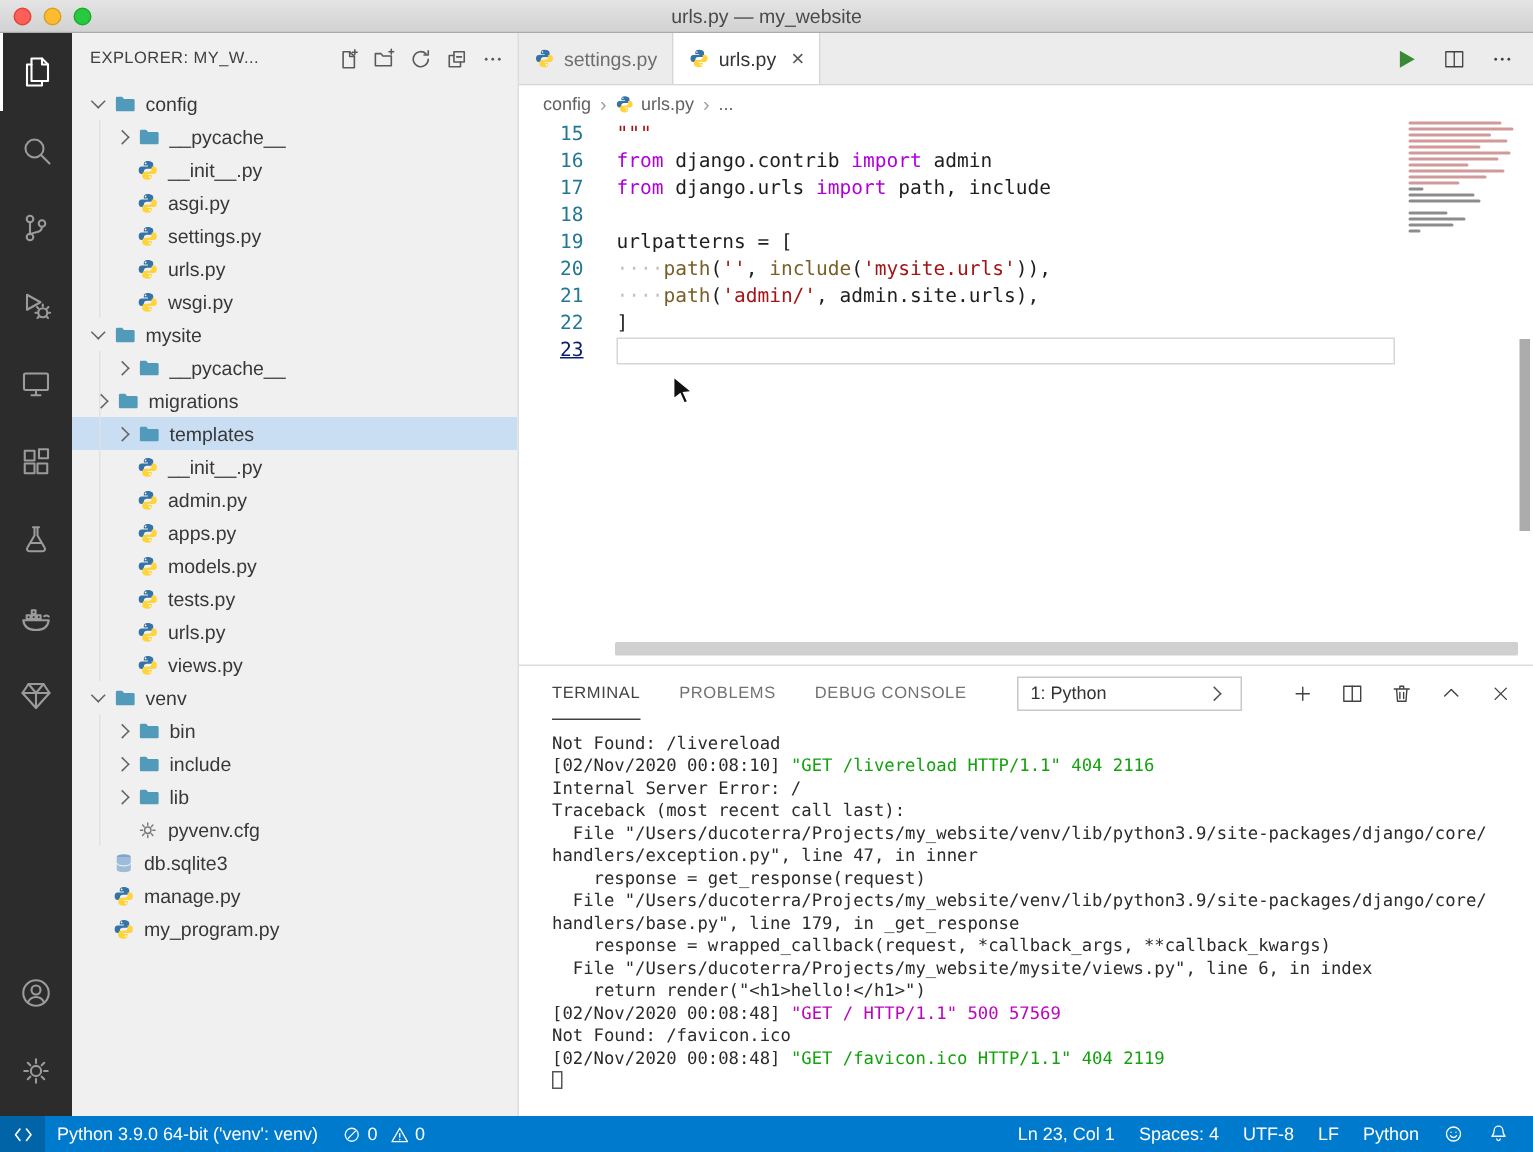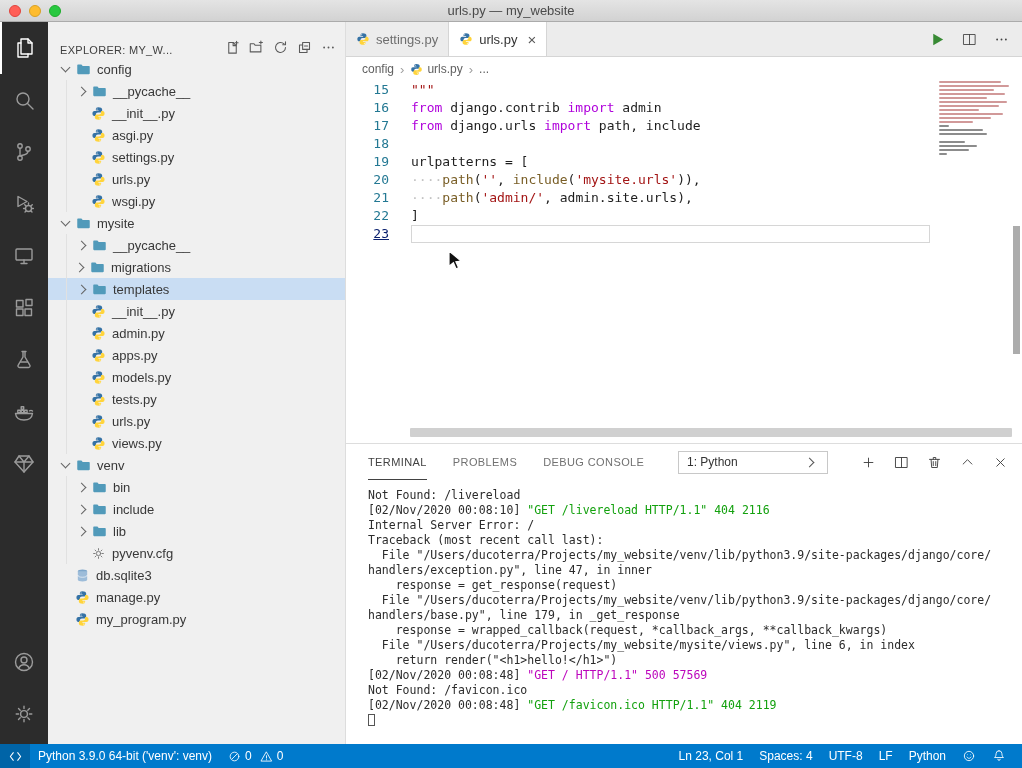--- a/index.html
+++ b/index.html
@@ -23,21 +23,21 @@
   #ab-top{flex:0 0 auto;}
   #ab-spacer{flex:1 1 auto;}
   #ab-bottom{flex:0 0 auto;padding-bottom:4px;}
   .ab-item{width:48px;height:52px;display:flex;align-items:center;justify-content:center;
     color:#9B9B9B;box-sizing:border-box;cursor:pointer;}
   .ab-item.active{color:#FFFFFF;border-left:2px solid #FFFFFF;}
 
   
   #sidebar{position:absolute;left:48px;top:22px;width:298px;height:722px;background:#F0F0F0;
     border-right:1px solid #DDDDDD;box-sizing:border-box;}
-  #sb-header{height:34px;display:flex;align-items:flex-end;padding:0 8px 0 12px;}
+  #sb-header{height:34px;display:flex;align-items:center;padding:0 8px 0 12px;}
   #sb-title{font-size:11px;color:#3F3F3F;letter-spacing:.3px;white-space:nowrap;}
   #sb-actions{margin-left:auto;display:flex;align-items:center;gap:7px;color:#5A5A5A;}
   .sb-act{width:17px;height:17px;display:flex;align-items:center;justify-content:center;cursor:pointer;}
   #tree{position:absolute;top:36px;left:0;right:0;bottom:0;overflow:hidden;}
   .row{height:22px;display:flex;align-items:center;font-size:13px;color:#383838;position:relative;
     white-space:nowrap;cursor:pointer;}
   .row.sel{background:#C9DDF3;}
   .guide{position:absolute;left:18px;top:0;bottom:0;border-left:1px solid #E1E1E1;}
   .tw{width:6px;height:6px;border-right:1.4px solid #646464;border-bottom:1.4px solid #646464;
     transform:rotate(-45deg);margin:0 6px 0 4px;flex:0 0 auto;}
@@ -344,21 +344,21 @@
         <div class="row" style="padding-left: 26px;">
           <span class="guide"></span>
           <span class="tw"></span>
           <span class="fi">
             <svg width="15" height="15" viewBox="0 0 24 24" fill="none" stroke="currentColor" stroke-width="1.5" stroke-linecap="round" stroke-linejoin="round">
               <path d="M2 5.5C2 4.7 2.7 4 3.5 4h5.2l2 2.5h9.8c.8 0 1.5.7 1.5 1.5v10c0 .8-.7 1.5-1.5 1.5h-17C2.7 19.5 2 18.8 2 18z" fill="#519ABA" stroke="none"></path>
             </svg>
           </span>
           <span>__pycache__</span>
         </div>
-        <div class="row" style="padding-left: 24px;">
+        <div class="row" style="padding-left: 12px;">
           <span class="guide"></span>
           <span class="tw"></span>
           <span class="fi">
             <svg width="15" height="15" viewBox="0 0 24 24" fill="none" stroke="currentColor" stroke-width="1.5" stroke-linecap="round" stroke-linejoin="round">
               <path d="M2 5.5C2 4.7 2.7 4 3.5 4h5.2l2 2.5h9.8c.8 0 1.5.7 1.5 1.5v10c0 .8-.7 1.5-1.5 1.5h-17C2.7 19.5 2 18.8 2 18z" fill="#519ABA" stroke="none"></path>
             </svg>
           </span>
           <span>migrations</span>
         </div>
         <div class="row sel" style="padding-left: 26px;">

